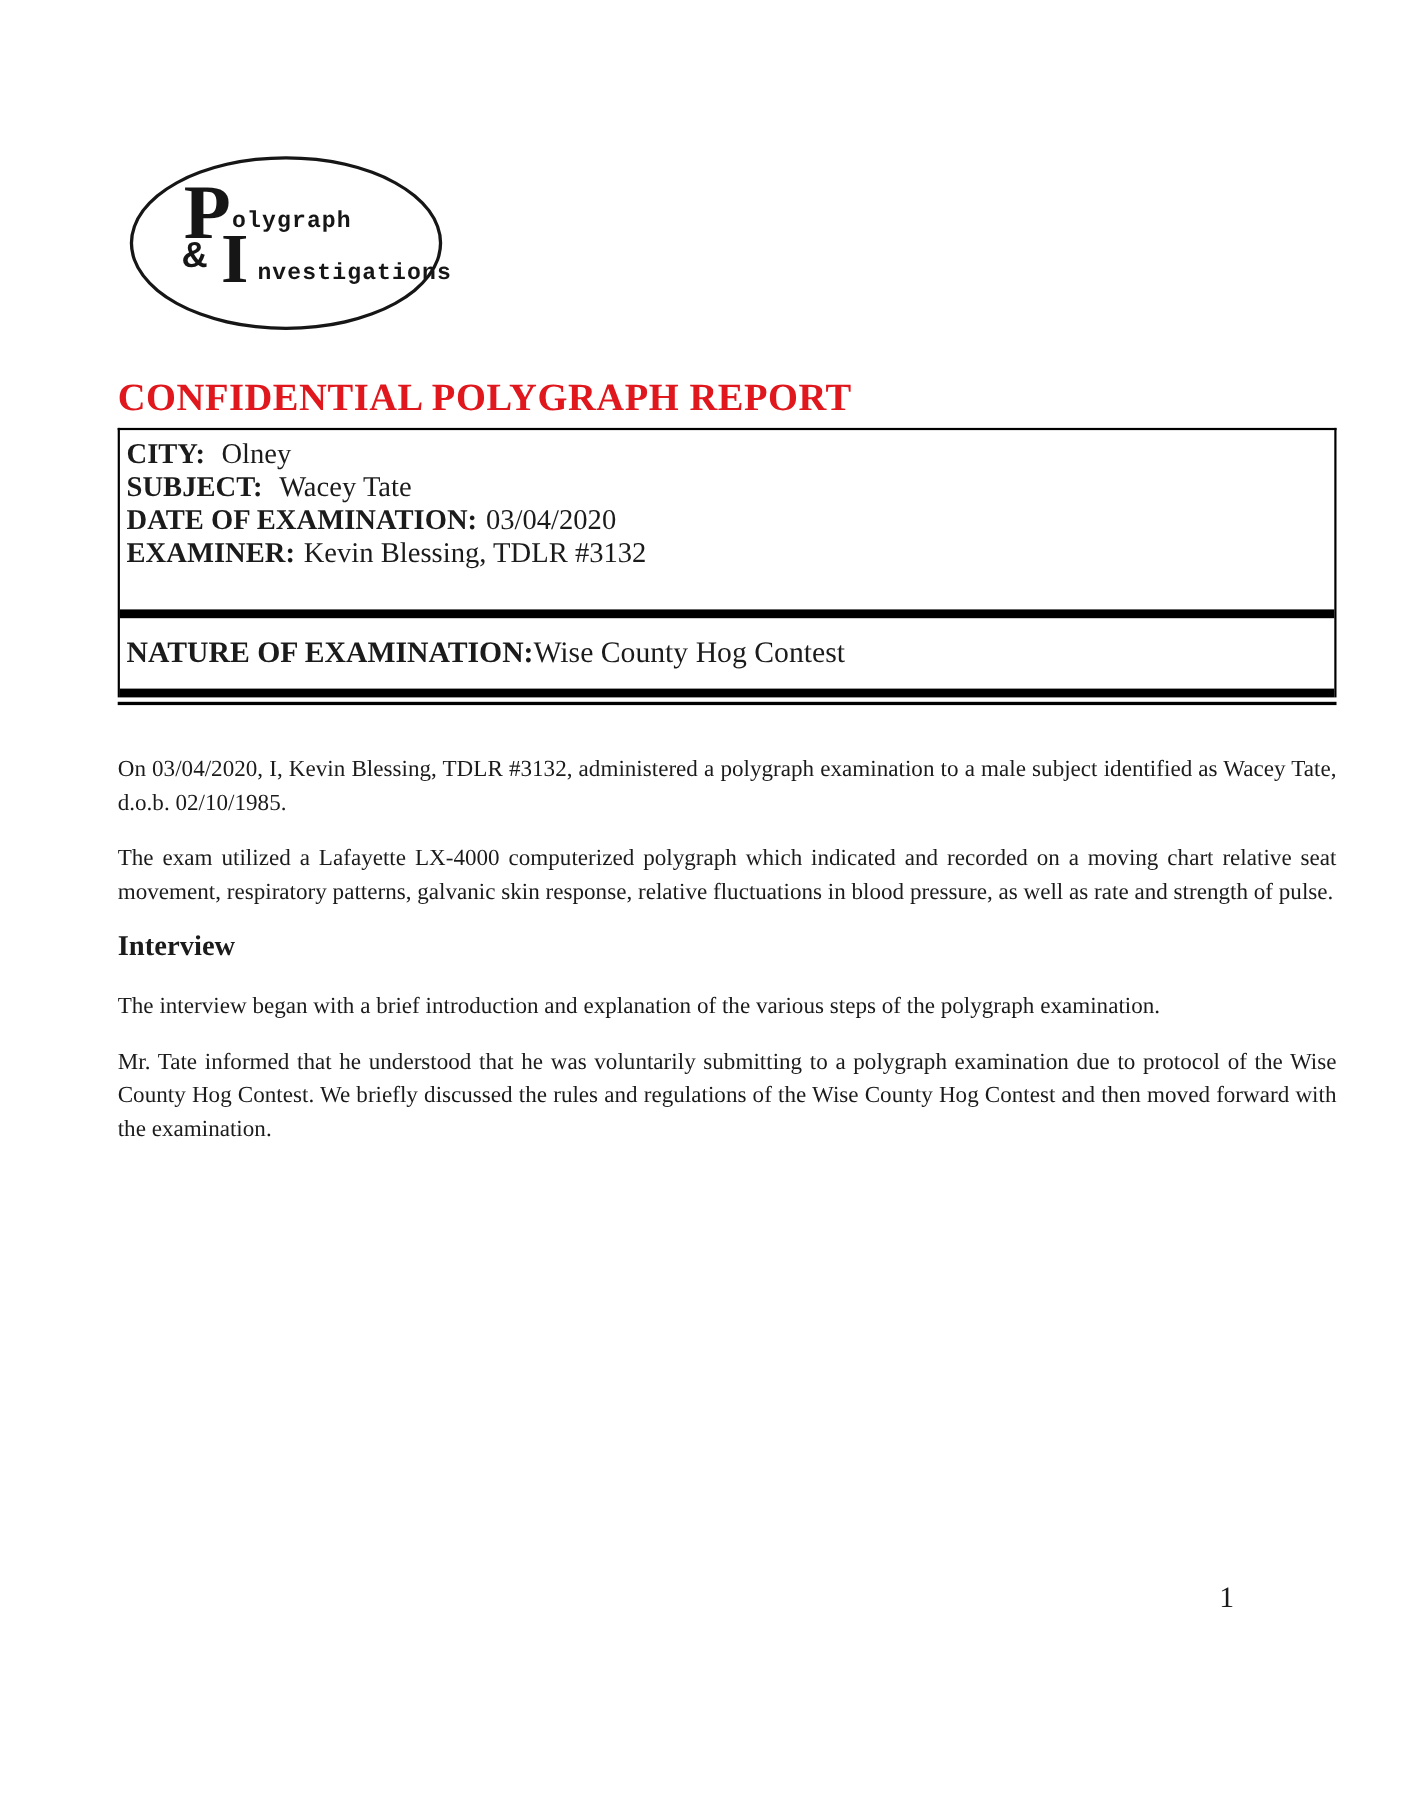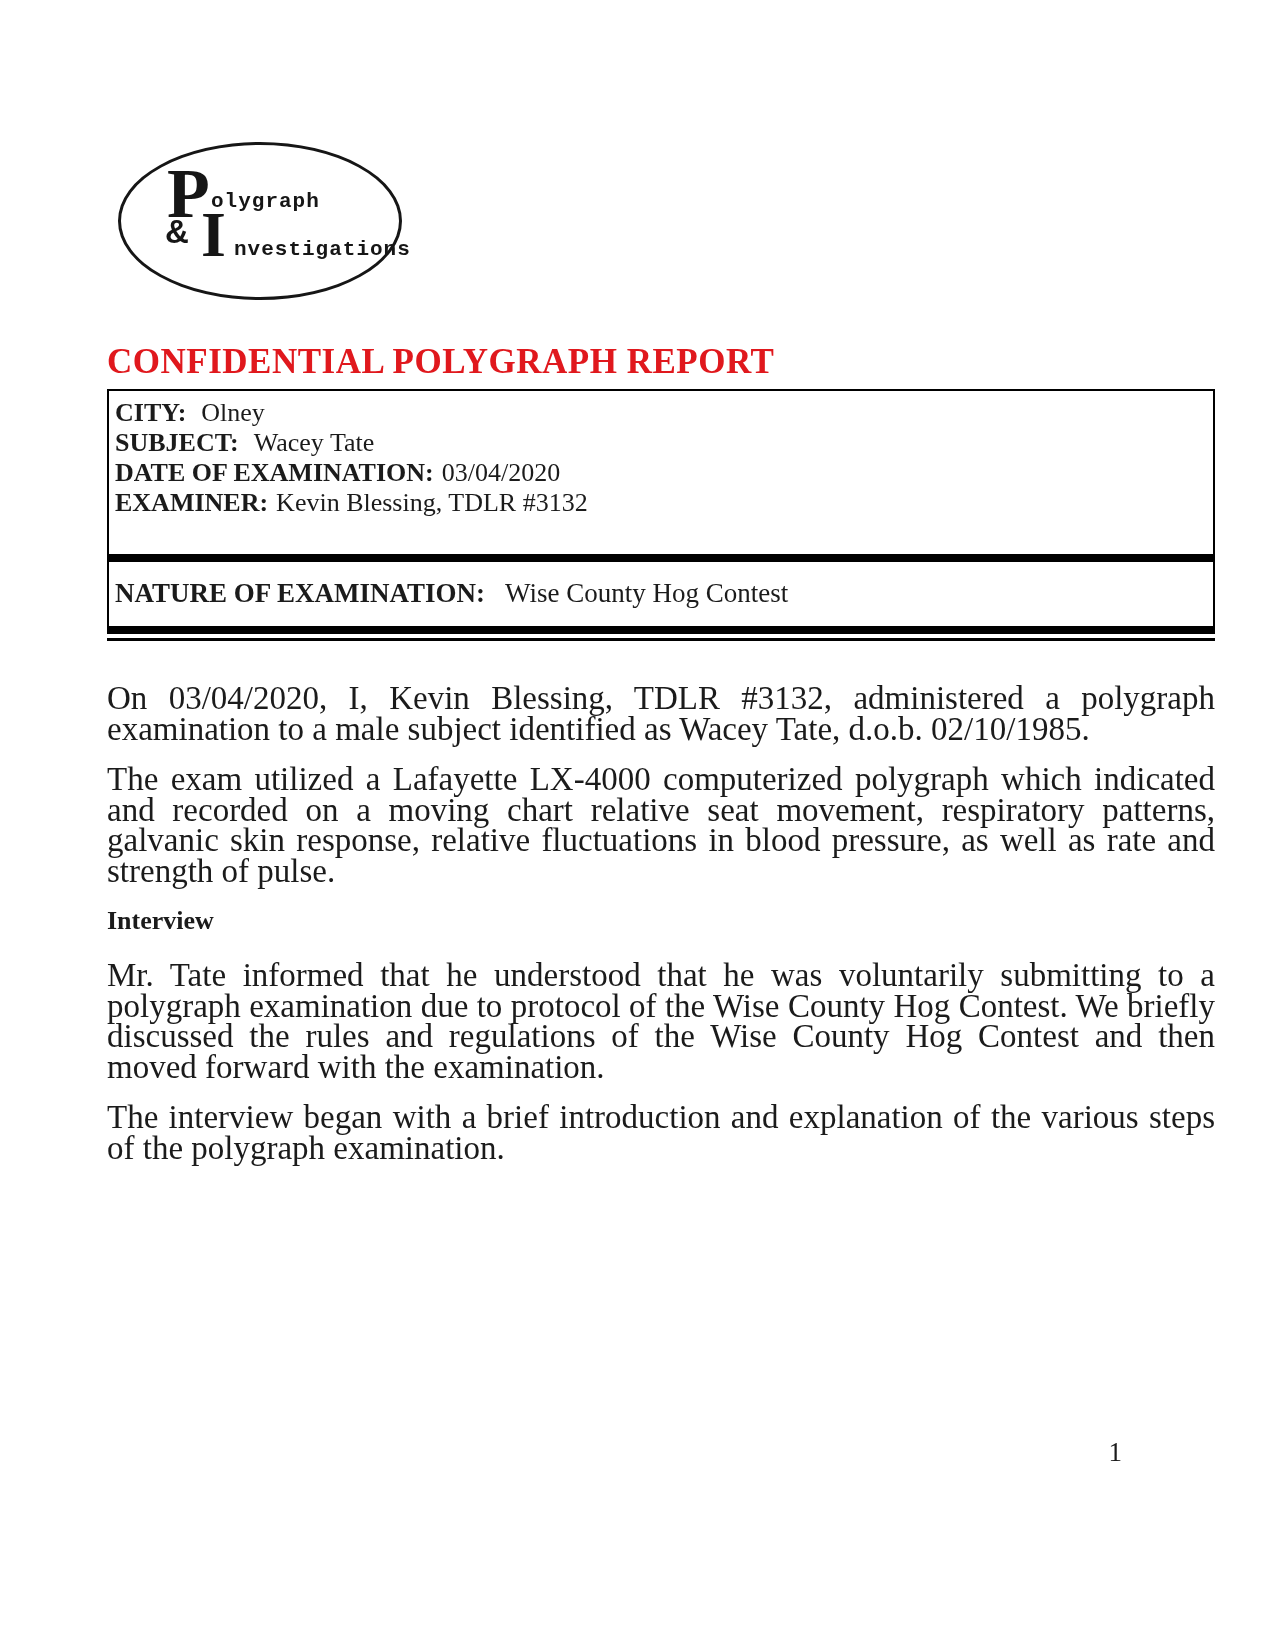--- a/index.html
+++ b/index.html
@@ -85,29 +85,29 @@
   }
   .nature-row {
     height: 64px;
     box-sizing: border-box;
     padding: 15px 6px 0 6px;
     font-size: 27px;
     line-height: 32px;
     white-space: nowrap;
   }
   .nature-row .lbl { font-weight: bold; }
-  .nature-row .val { margin-left: 20px; text-align: right; }
+  .nature-row .val { margin-left: 0; text-align: right; }
   .thin-rule {
     height: 3px;
     background: #000;
     margin-top: 4px;
   }
   
   .body-par {
-    font-size: 33px;
+    font-size: 21px;
     line-height: 30.5px;
     text-align: justify;
     margin: 0 0 20px 0;
   }
   .body-par.first { margin-top: 42px; }
   .section-heading {
     font-size: 26px;
     line-height: 30px;
     font-weight: bold;
     text-decoration-thickness: 2px;
@@ -161,21 +161,21 @@
       <div class="thick-bar"></div>
     </div>
     <div class="thin-rule"></div>
 
     <p class="body-par first">On 03/04/2020, I, Kevin Blessing, TDLR #3132, administered a polygraph examination to a male subject identified as Wacey Tate, d.o.b. 02/10/1985.</p>
 
     <p class="body-par">The exam utilized a Lafayette LX-4000 computerized polygraph which indicated and recorded on a moving chart relative seat movement, respiratory patterns, galvanic skin response, relative fluctuations in blood pressure, as well as rate and strength of pulse.</p>
 
     <h2 class="section-heading">Interview</h2>
 
+    <p class="body-par">The interview began with a brief introduction and explanation of the various steps of the polygraph examination.</p>
+
     <p class="body-par">Mr. Tate informed that he understood that he was voluntarily submitting to a polygraph examination due to protocol of the Wise County Hog Contest.  We briefly discussed the rules and regulations of the Wise County Hog Contest and then moved forward with the examination.</p>
-
-    <p class="body-par">The interview began with a brief introduction and explanation of the various steps of the polygraph examination.</p>
 
   </div>
 
   <div class="page-number">1</div>
 
 </div>
 
 </body></html>

